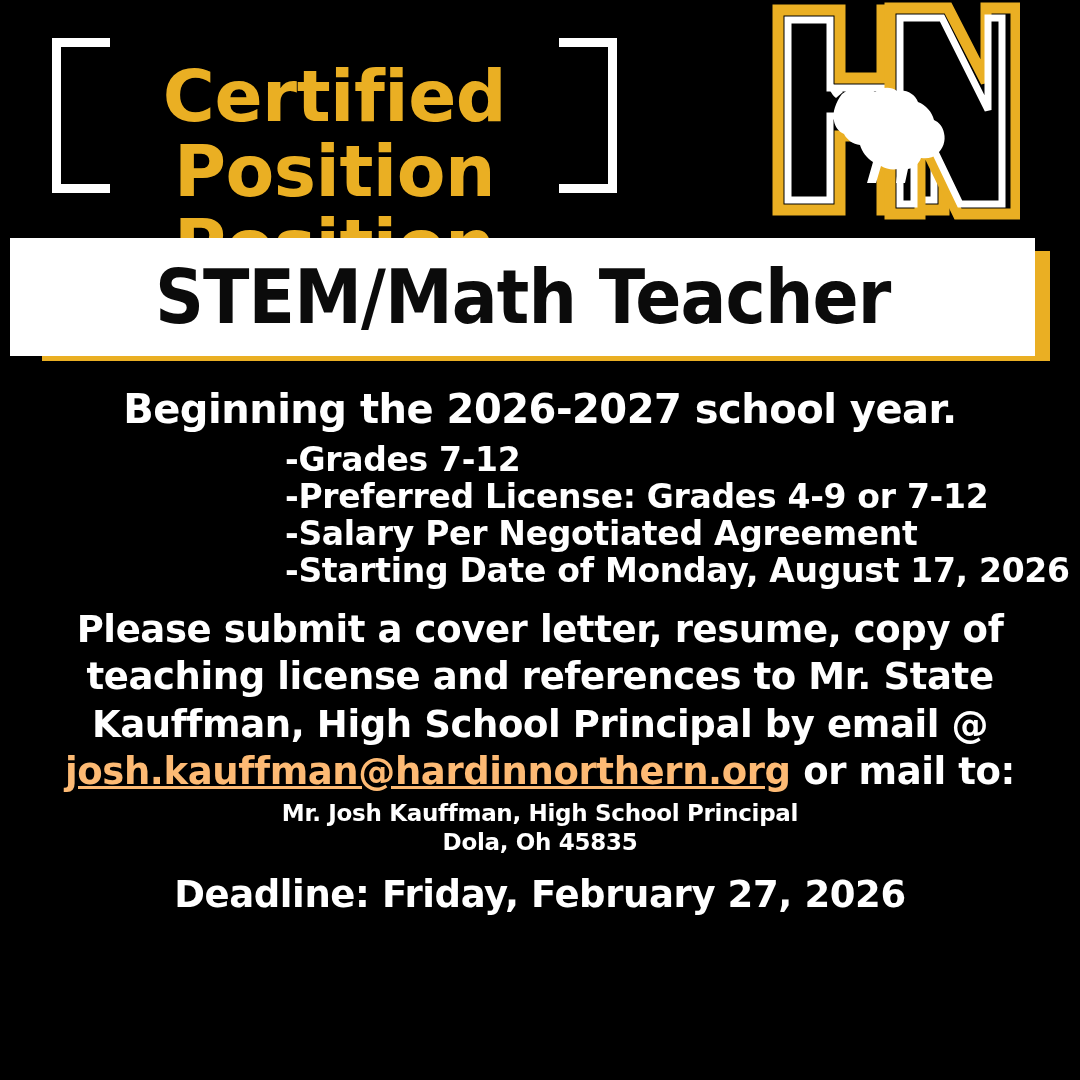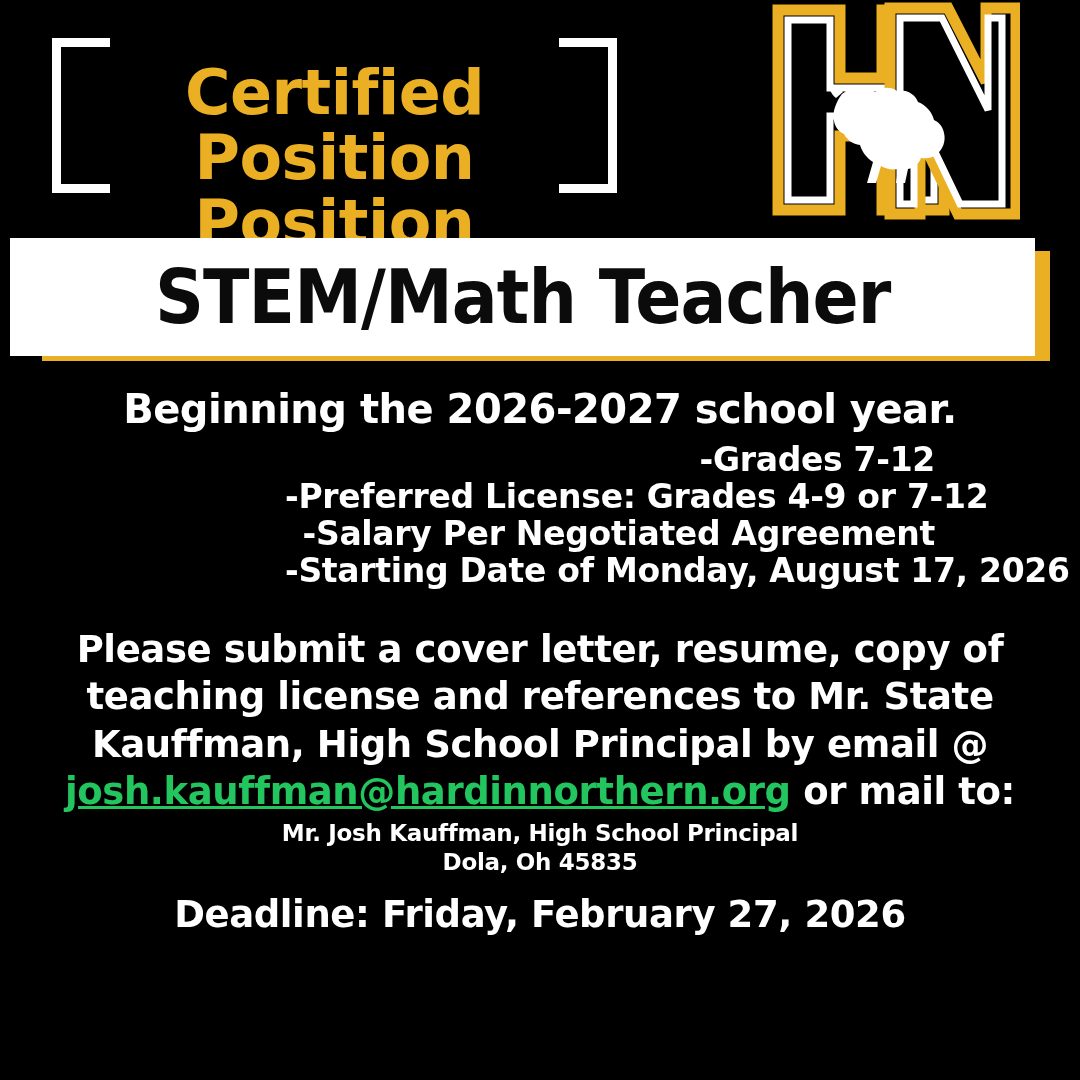--- a/index.html
+++ b/index.html
@@ -54,21 +54,21 @@
   }
 
   .cert-title {
     position: absolute;
     left: 58px;
     right: 58px;
     top: 22px;
     text-align: center;
     color: #eaaf23;
     font-weight: bold;
-    font-size: 62px;
+    font-size: 71px;
     line-height: 1.05;
     letter-spacing: -0.5px;
     font-family: "DejaVu Sans", sans-serif;
   }
 
   
   .logo {
     position: absolute;
     right: 60px;
     top: 2px;
@@ -116,47 +116,47 @@
     text-align: center;
   }
   .lead {
     font-size: 40px;
     font-weight: bold;
     font-family: "DejaVu Sans", sans-serif;
     letter-spacing: -0.5px;
     margin-bottom: 10px;
   }
   .bullets {
-    text-align: right;
+    text-align: left;
     margin: 0 auto;
     width: 790px;
     padding-left: 140px;
     box-sizing: border-box;
   }
   .bullet {
     font-size: 33px;
     font-weight: bold;
     font-family: "DejaVu Sans", sans-serif;
     line-height: 1.12;
     letter-spacing: -0.3px;
     white-space: nowrap;
   }
 
   .paragraph {
-    margin-top: 36px;
+    margin-top: 16px;
     font-size: 37px;
     font-weight: bold;
     font-family: "DejaVu Sans", sans-serif;
     line-height: 1.28;
     letter-spacing: -0.4px;
     padding: 0 22px;
   }
   .email-link {
     text-decoration: underline;
-    color: #22c55e;
+    color: #fdba74;
   }
 
   .address {
     margin-top: 4px;
     font-size: 23px;
     font-weight: bold;
     font-family: "DejaVu Sans", sans-serif;
     line-height: 1.25;
     letter-spacing: -0.3px;
   }

